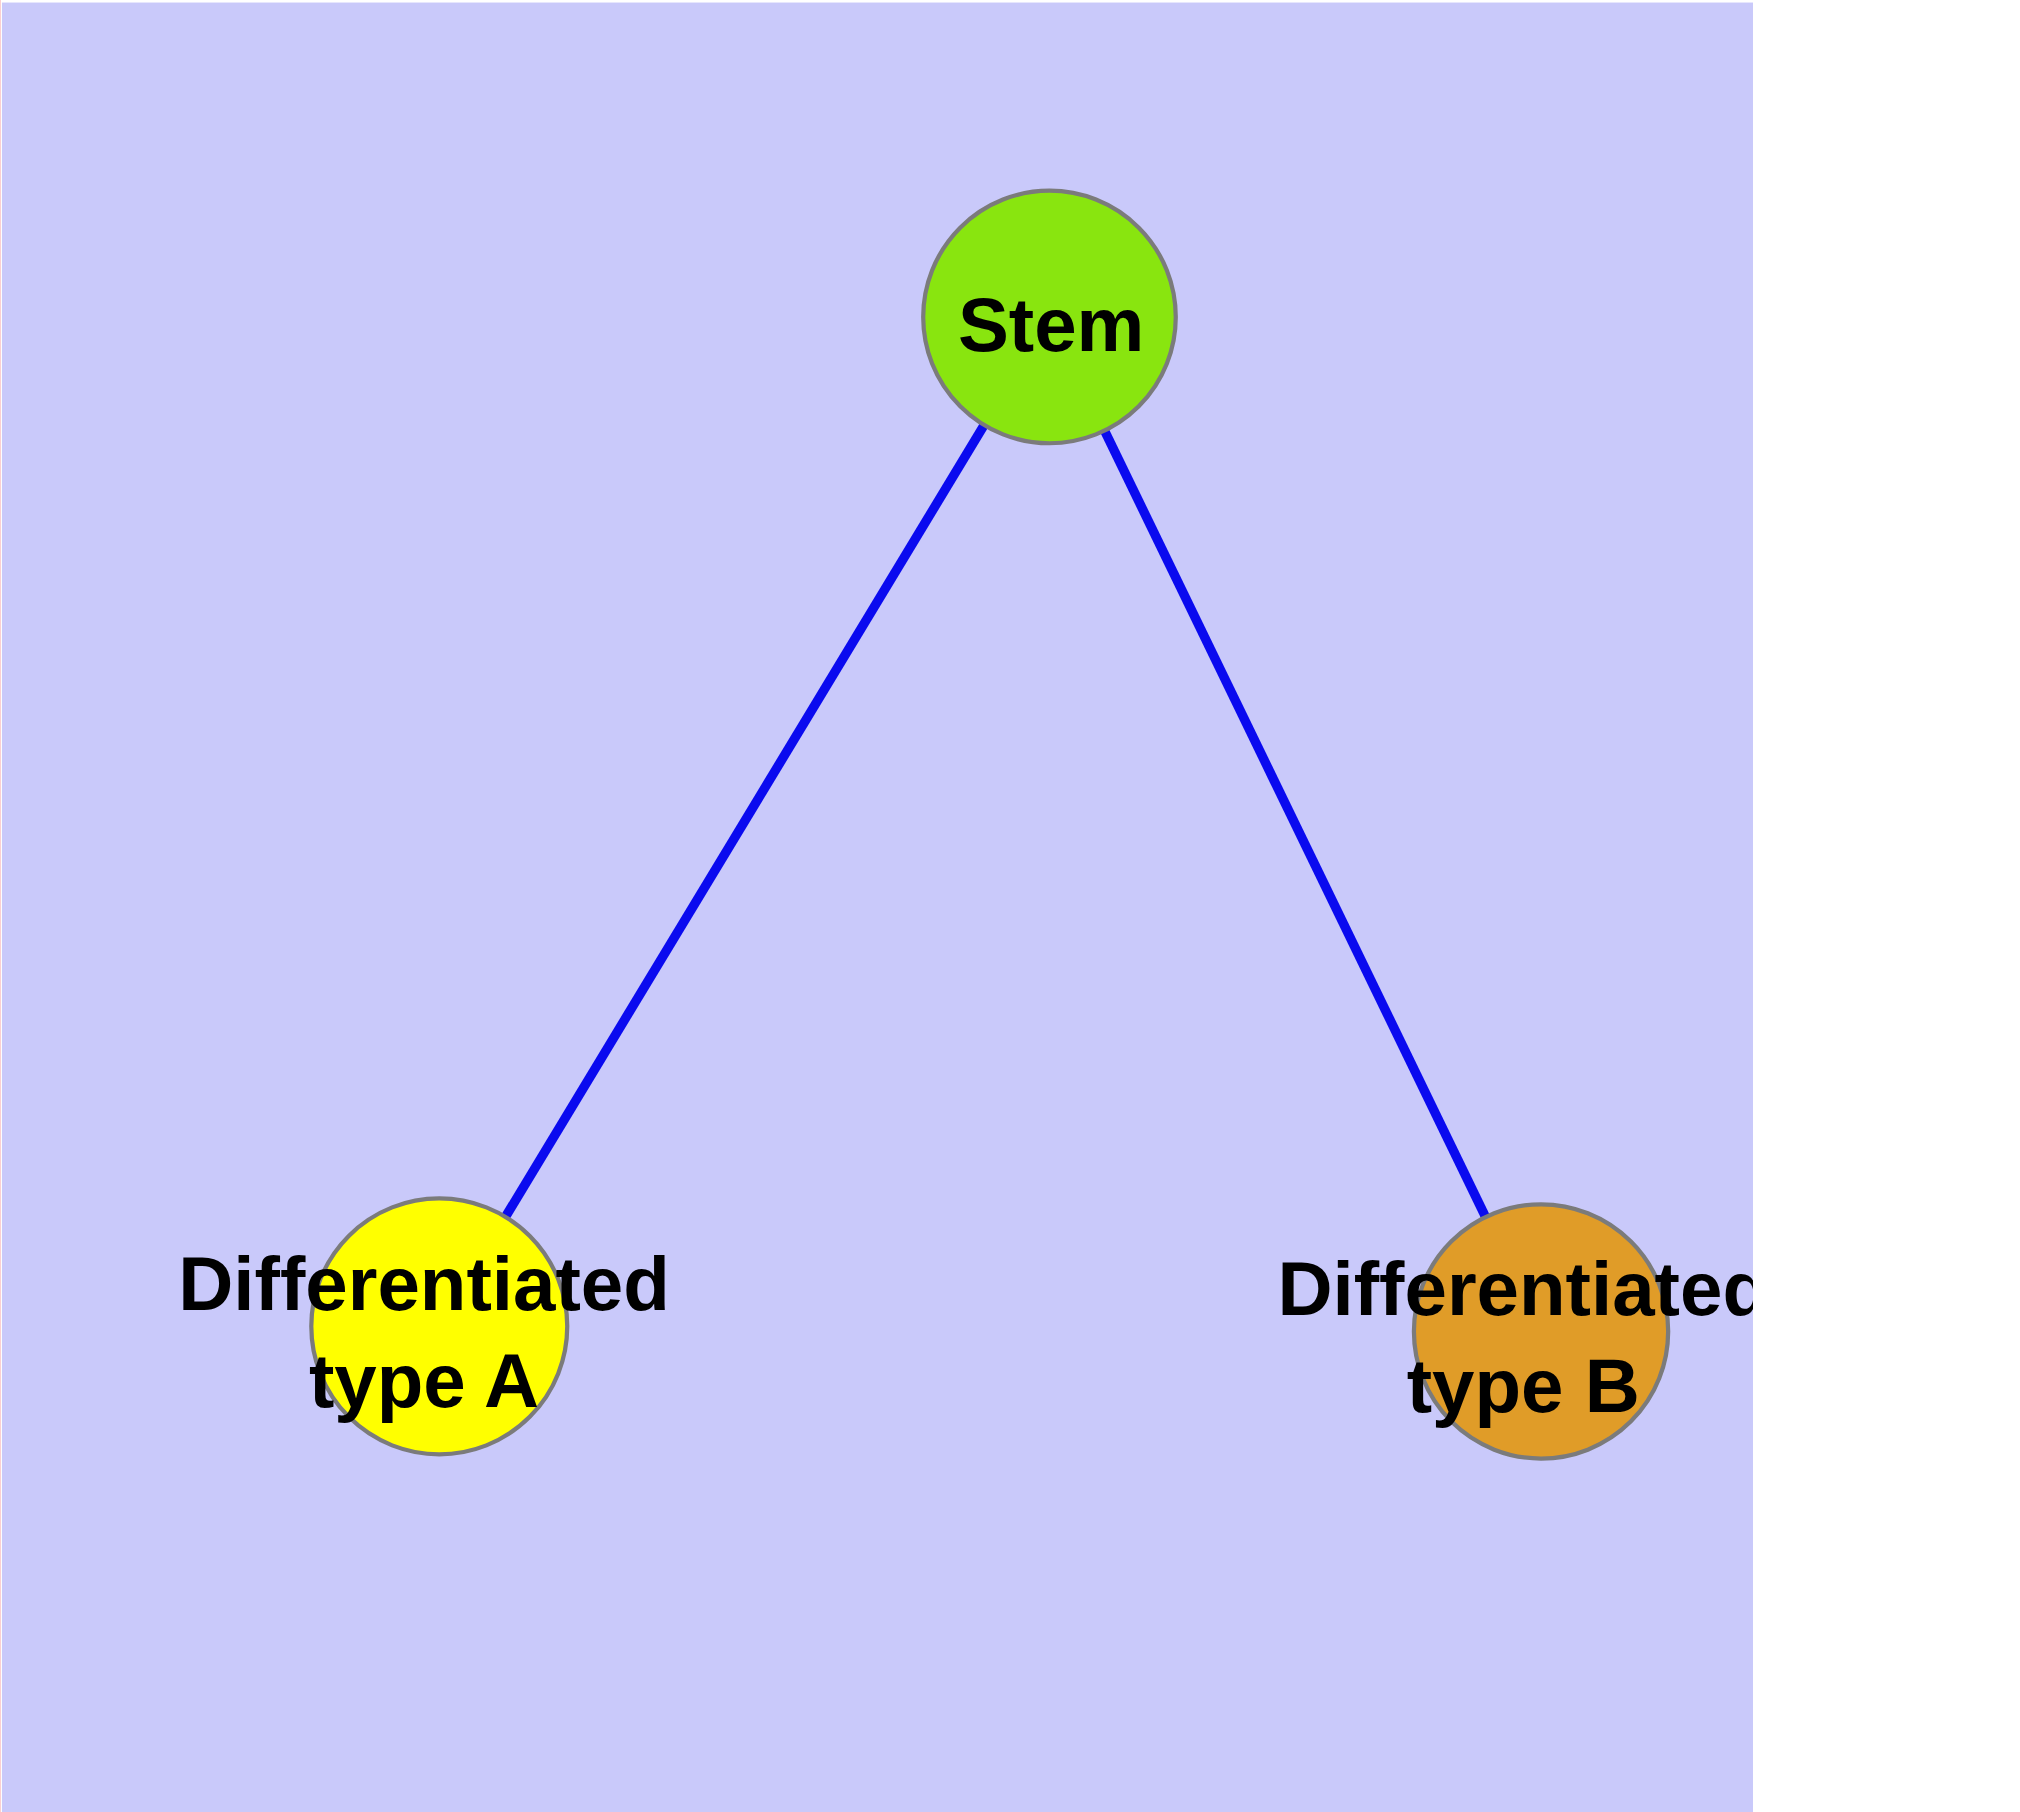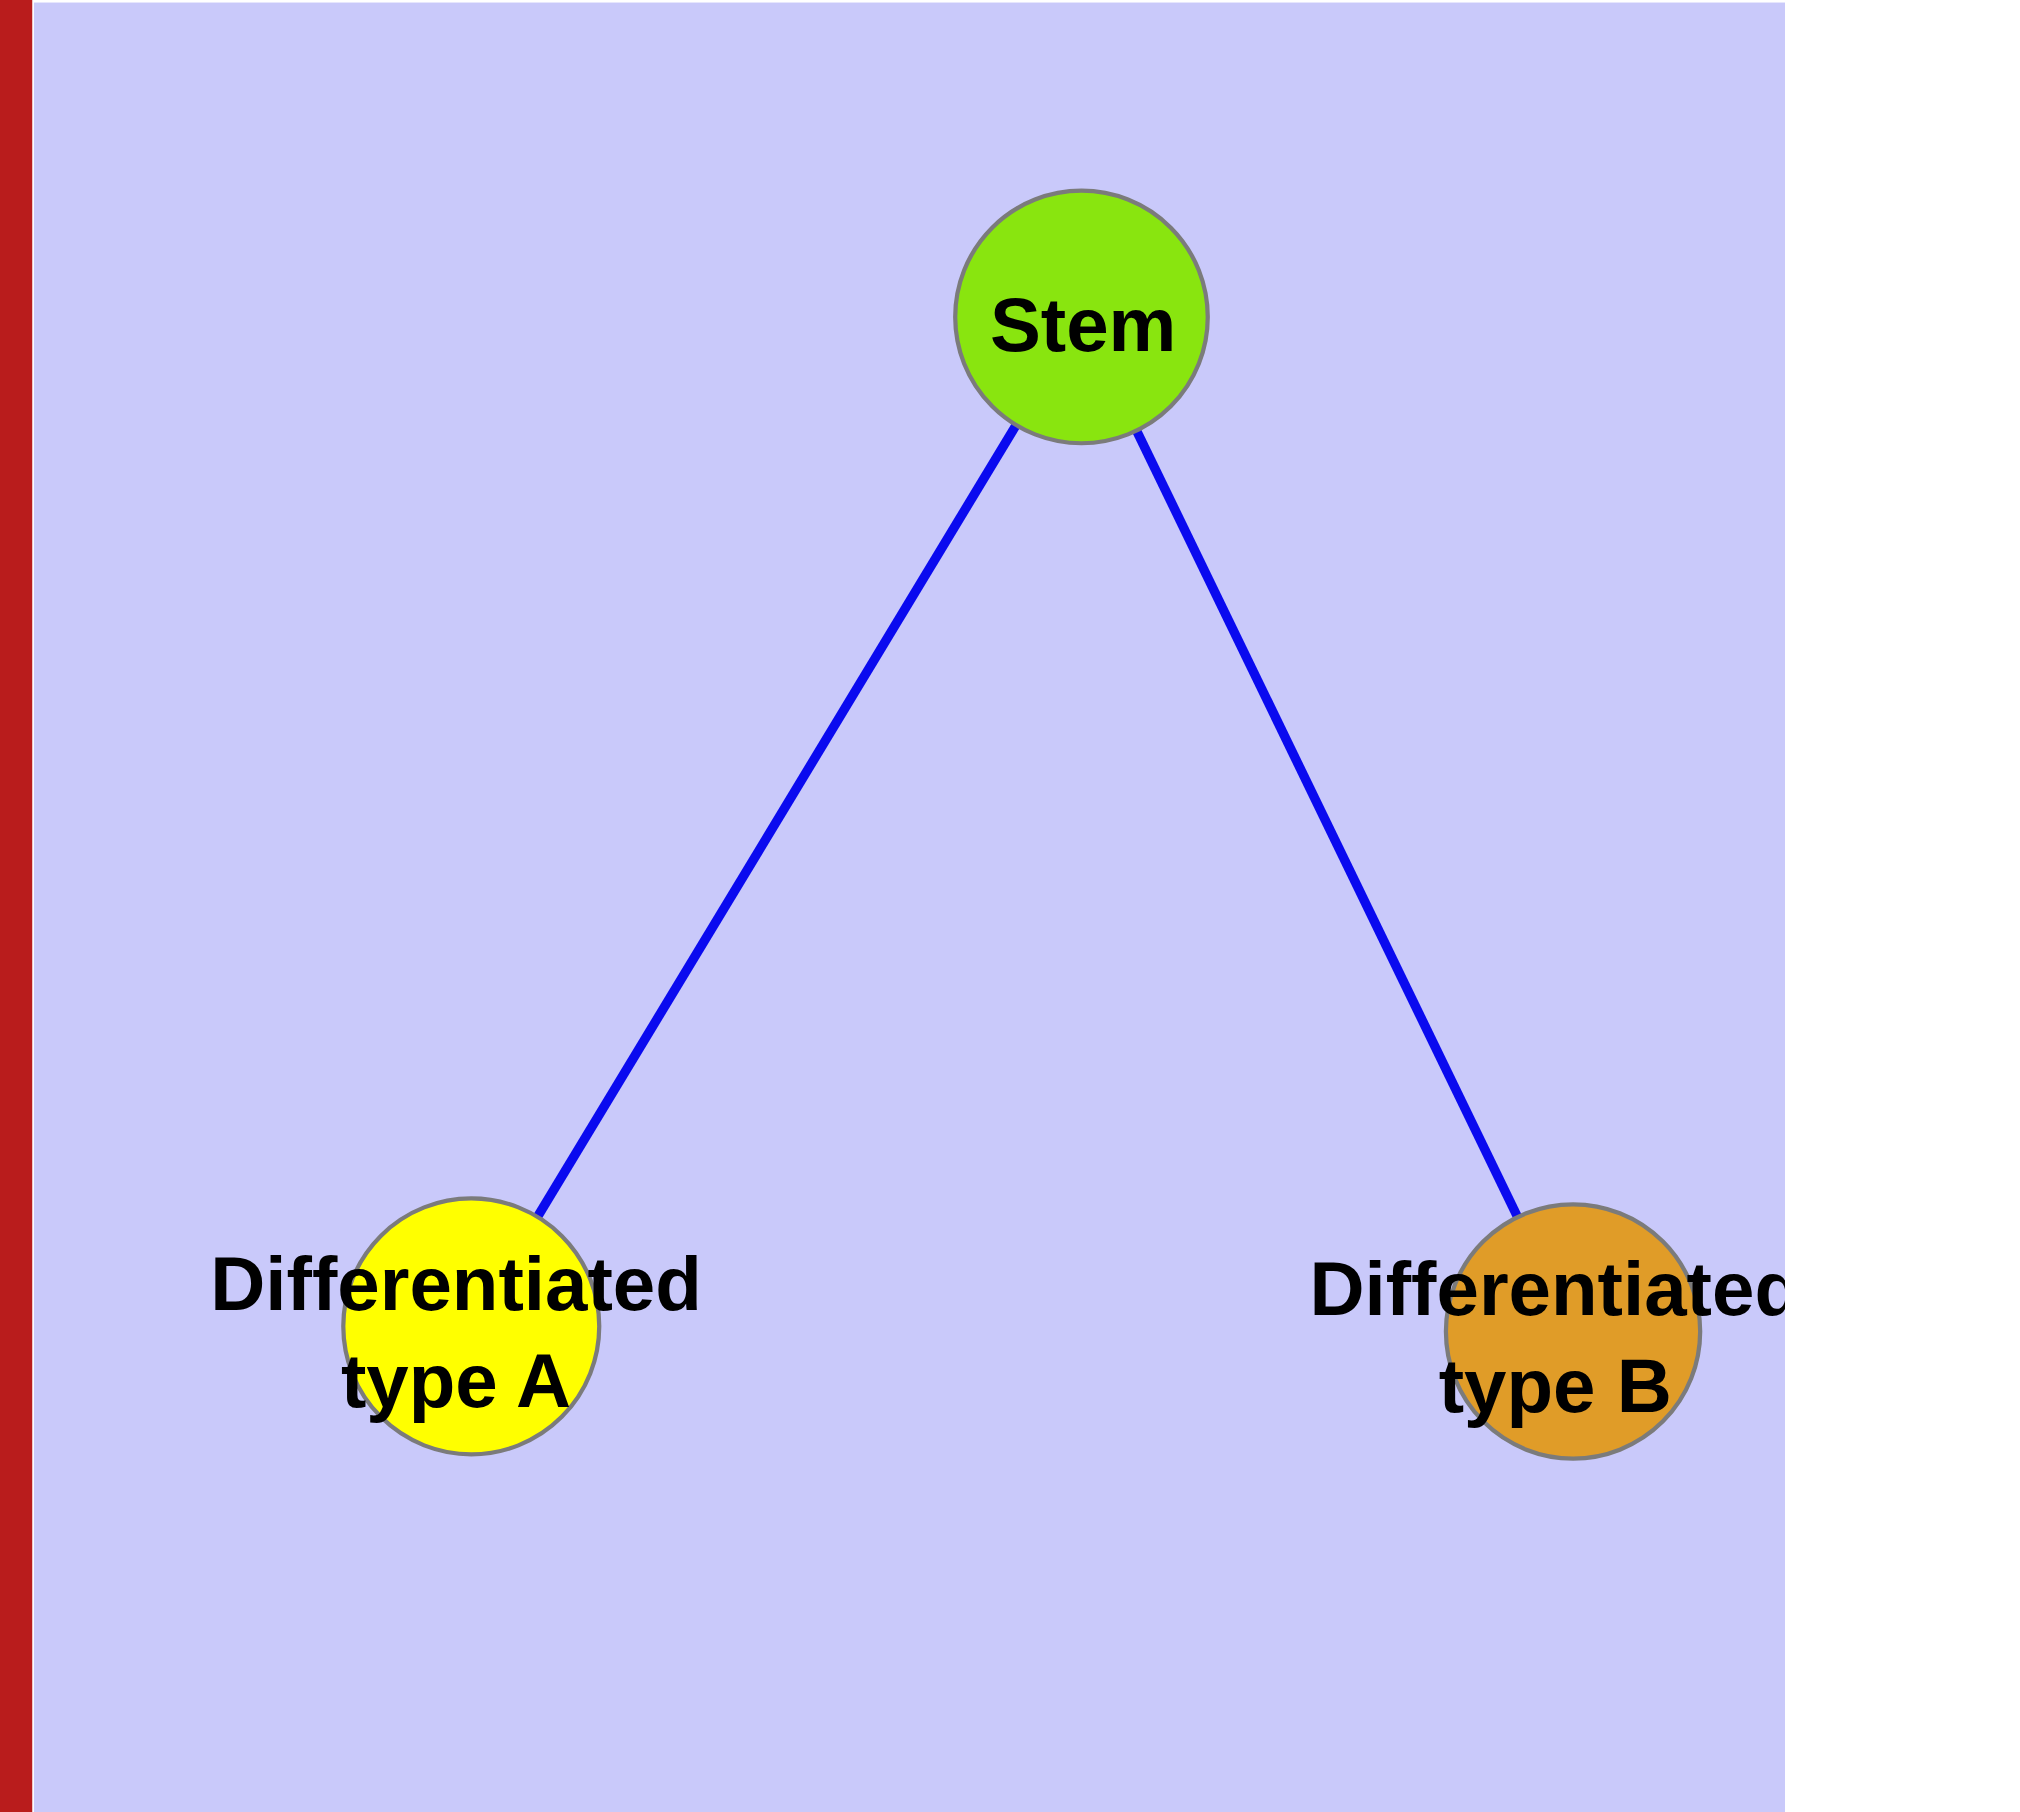--- a/index.html
+++ b/index.html
@@ -5,22 +5,21 @@
   html, body {
     margin: 0;
     padding: 0;
     background: #ffffff;
   }
   .stage {
     position: relative;
     width: 1753px;
     height: 1812px;
     overflow: hidden;
-    background: #b91c1c;
-    padding-left: 32px;
+    background: #ef4444;
   }
   svg {
     display: block;
   }
   .node-label {
     font-family: "Liberation Sans", "DejaVu Sans", sans-serif;
     font-weight: bold;
   }
 </style>
 </head>

